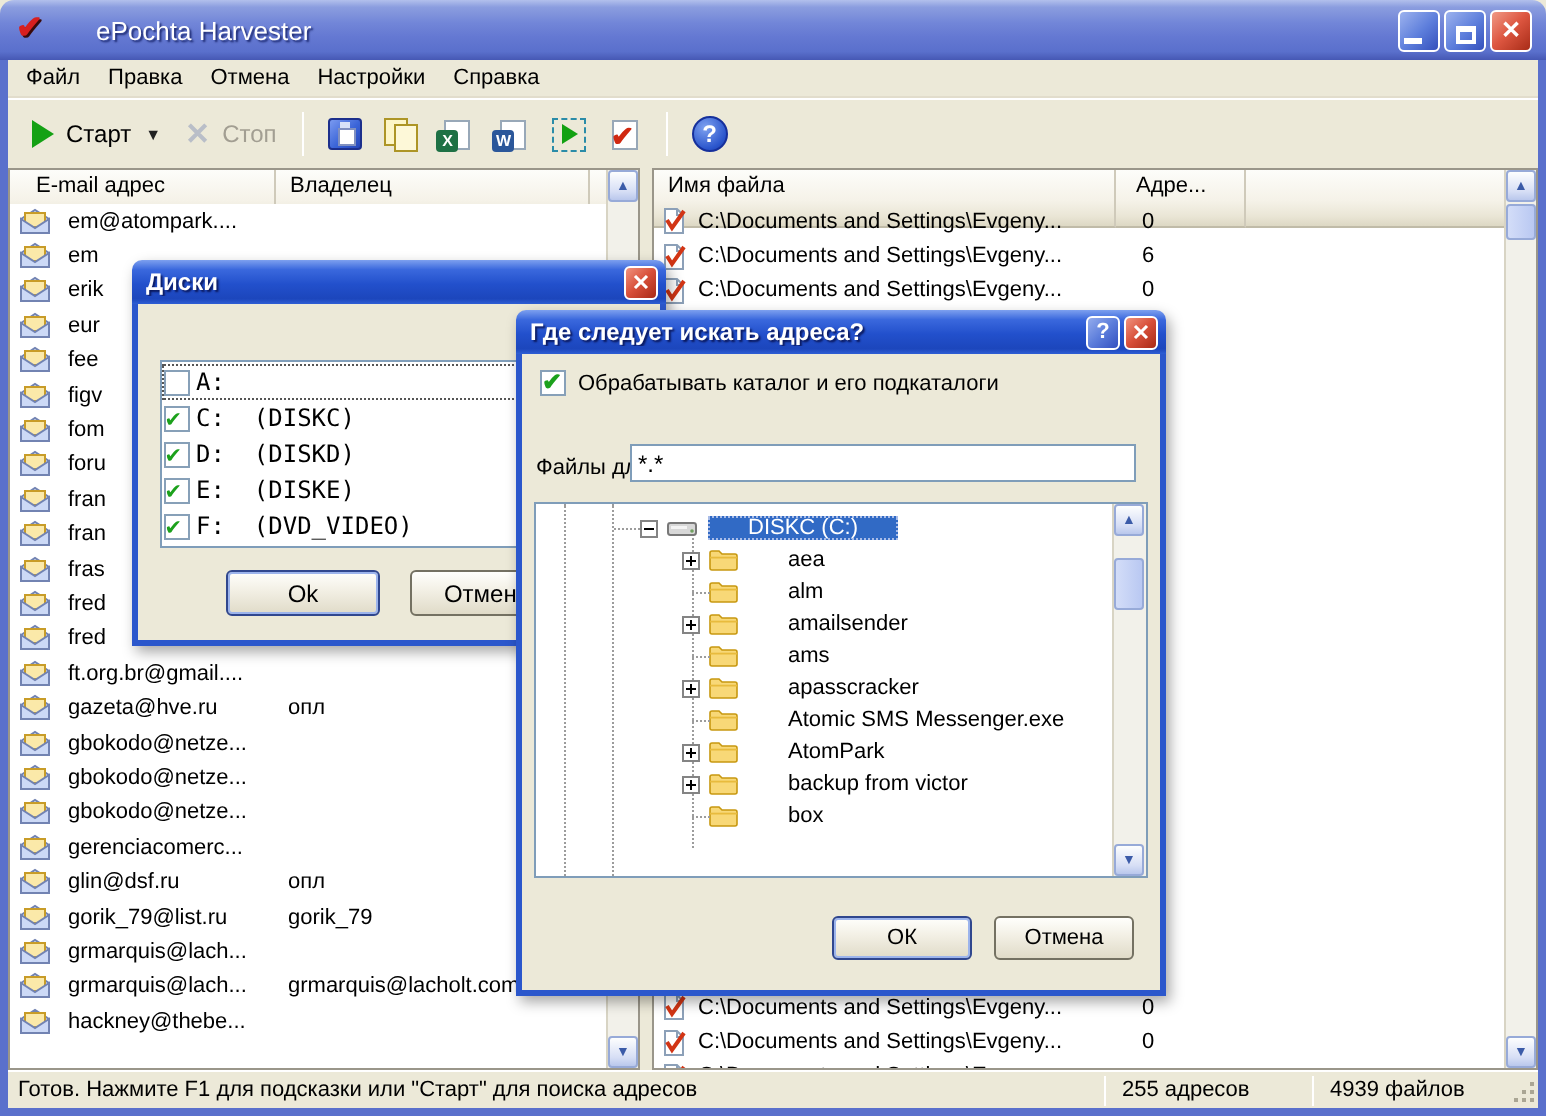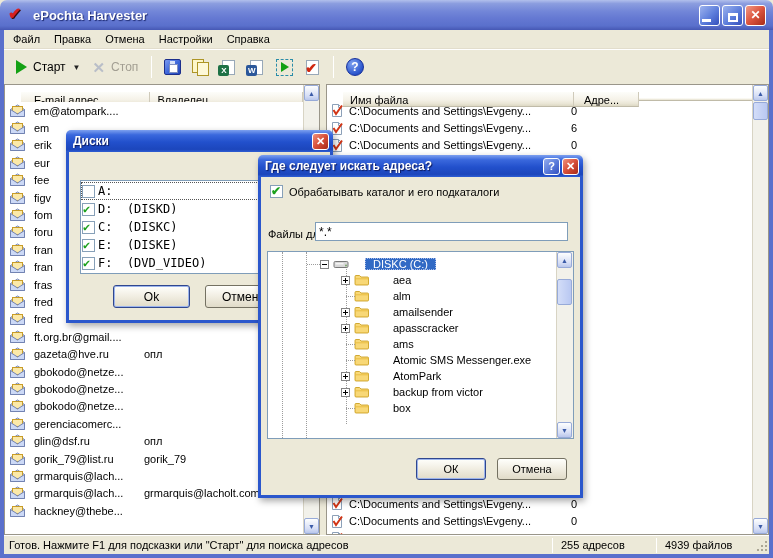--- a/index.html
+++ b/index.html
@@ -7,21 +7,21 @@
   .window{position:relative;width:773px;height:558px;overflow:hidden;
     font-family:"Liberation Sans",sans-serif;font-size:11px;color:#000;background:#ece9d8;}
 
   
   .titlebar{position:absolute;left:0;top:0;width:773px;height:30px;border-radius:7px 7px 0 0;
     background:linear-gradient(180deg,#b2c0ec 0%,#8b9ddf 12%,#7286d8 38%,#6478d2 62%,#5a70cc 86%,#4658b4 100%);
     display:flex;align-items:center;padding:0 7px;}
   .app-icon{width:19px;height:17px;position:relative;flex:none;}
   .app-icon::before{content:"✔";position:absolute;left:1px;top:-3px;color:#d81f1f;font-size:16px;font-weight:bold;
     text-shadow:1px 1px 0 #3a0a0a;}
-  .title-text{color:#fff;font-weight:bold;font-size:13px;margin-left:7px;flex:1;
+  .title-text{color:#fff;font-weight:normal;font-size:13px;margin-left:22px;flex:1;
     text-shadow:1px 1px 1px rgba(16,28,96,.85);white-space:nowrap;}
   .caption-buttons{display:flex;gap:2px;}
   .cap-btn{width:21px;height:21px;border-radius:3px;border:1px solid #fff;display:flex;align-items:flex-end;justify-content:center;position:relative;}
   .cap-btn.b-min,.cap-btn.b-max{background:linear-gradient(135deg,#9cb2ee 0%,#5c7ddb 55%,#3550bc 100%);}
   .cap-btn.b-close{background:linear-gradient(135deg,#f09a86 0%,#dd5640 48%,#a82c18 100%);}
   .cap-btn.b-min i{width:9px;height:3px;background:#fff;margin:0 6px 3px 0;}
   .cap-btn.b-max i{width:10px;height:9px;border:2px solid #fff;border-top-width:3px;margin-bottom:3px;}
   .cap-btn.b-close::before{content:"✕";position:absolute;inset:0;display:flex;align-items:center;justify-content:center;
     color:#fff;font-weight:bold;font-size:12px;}
 
@@ -56,21 +56,21 @@
   .vcheck{position:absolute;left:-2px;top:-1px;color:#d02810;font-size:14px;font-weight:bold;}
   .ic-help{width:18px;height:18px;border-radius:50%;color:#fff;font-weight:bold;font-size:12px;
     display:flex;align-items:center;justify-content:center;border:1px solid #16309c;
     background:radial-gradient(circle at 35% 30%,#7fa2f0,#2a55cc 70%,#1a3aa0);}
 
   
   .main{position:relative;height:451px;}
   .panel{position:absolute;top:0;height:451px;background:#fff;border:1px solid #9a968a;overflow:hidden;}
   .panel.left{left:0;width:316px;}
   .panel.right{left:322px;width:443px;}
-  .hdr{position:absolute;left:16px;top:0;right:16px;height:29px;display:flex;align-items:center;}
+  .hdr{position:absolute;left:0;top:0;right:16px;height:29px;display:flex;}
   .hcell{background:linear-gradient(180deg,#fdfdfa 0%,#f5f2e8 55%,#eae6d6 82%,#ddd8c4 100%);
     border-bottom:1px solid #c0bba8;border-right:1px solid #cfcaba;padding-top:2px;font-size:11px;white-space:nowrap;overflow:hidden;}
   .panel.left .hc1{width:133px;padding-left:13px;}
   .panel.left .hc2{width:157px;padding-left:7px;}
   .panel.right .hc1{width:231px;padding-left:7px;}
   .panel.right .hc2{width:65px;padding-left:10px;}
   .hfill{flex:1;border-right:none;}
   .list{position:absolute;left:0;top:17px;bottom:0;right:16px;overflow:hidden;background:#fff;}
   .lrow{height:17.4px;display:flex;align-items:center;position:relative;}
   .lrow .env{margin-left:4px;width:17px;height:14px;flex:none;display:flex;}
@@ -146,21 +146,21 @@
   .tree-row.root{padding-left:52px;}
   .tree-row.child{padding-left:73px;}
   .stub{position:absolute;top:8px;border-top:1px dotted #9c9c9c;}
   .rstub{left:39px;width:13px;}
   .cstub{left:78px;width:9px;}
   .expander{width:9px;height:9px;border:1px solid #848484;background:#fff;position:relative;flex:none;margin-right:4px;}
   .expander::before{content:"";position:absolute;left:1px;right:1px;top:3px;height:1px;background:#000;}
   .expander.plus::after{content:"";position:absolute;top:1px;bottom:1px;left:3px;width:1px;background:#000;}
   .exp-spacer{width:9px;flex:none;margin-right:4px;}
   .tree-ic{flex:none;display:flex;}
-  .tree-label{margin-left:16px;white-space:nowrap;padding:0 8px;text-align:right;}
+  .tree-label{margin-left:5px;white-space:nowrap;padding:0 20px;text-align:right;}
   .tree-label.selected{background:#316ac5;color:#fff;outline:1px dotted #a8bce8;outline-offset:-1px;}
   .tree-scroll{position:absolute;right:0;top:0;bottom:0;width:17px;background:#f2f1ea;border-left:1px solid #d8d4c4;}
   .tree-scroll .sthumb{top:27px;height:26px;}
   .d2-ok{left:155px;top:281px;width:70px;height:22px;}
   .d2-cancel{left:236px;top:281px;width:70px;height:22px;}
 </style>
 </head>
 <body>
 
 <div class="window">
@@ -634,25 +634,25 @@
       <span class="dlg-btn dlg-close">✕</span>
     </div>
     <div class="dbody">
       <div class="d1-list">
           <div class="drow focused">
             <span class="checkbox"></span>
             <span class="dlabel">A:</span>
           </div>
           <div class="drow">
             <span class="checkbox checked"></span>
-            <span class="dlabel">D:  (DISKD)</span>
+            <span class="dlabel">C:  (DISKC)</span>
           </div>
           <div class="drow">
             <span class="checkbox checked"></span>
-            <span class="dlabel">C:  (DISKC)</span>
+            <span class="dlabel">D:  (DISKD)</span>
           </div>
           <div class="drow">
             <span class="checkbox checked"></span>
             <span class="dlabel">E:  (DISKE)</span>
           </div>
           <div class="drow">
             <span class="checkbox checked"></span>
             <span class="dlabel">F:  (DVD_VIDEO)</span>
           </div>
         </div>
@@ -716,39 +716,39 @@
               <span class="expander plus"></span>
               <span class="tree-ic">
                 <svg width="15" height="12" viewBox="0 0 15 12">
                   <path d="M1 2.5 Q1 1.5 2 1.5 H5.5 L7 3 H13.5 Q14.5 3 14.5 4 V10 Q14.5 11 13.5 11 H2 Q1 11 1 10 Z" fill="#f8d877" stroke="#c79810" stroke-width="0.8"></path>
                   <path d="M1 4.8 H14.5" stroke="#e8bb3d" stroke-width="0.9" fill="none"></path>
                 </svg>
               </span>
               <span class="tree-label">amailsender</span>
             </div>
             <div class="tree-row child">
-              <span class="expander plus"></span>
+              <span class="stub cstub"></span>
+              <span class="exp-spacer"></span>
               <span class="tree-ic">
                 <svg width="15" height="12" viewBox="0 0 15 12">
                   <path d="M1 2.5 Q1 1.5 2 1.5 H5.5 L7 3 H13.5 Q14.5 3 14.5 4 V10 Q14.5 11 13.5 11 H2 Q1 11 1 10 Z" fill="#f8d877" stroke="#c79810" stroke-width="0.8"></path>
                   <path d="M1 4.8 H14.5" stroke="#e8bb3d" stroke-width="0.9" fill="none"></path>
                 </svg>
               </span>
-              <span class="tree-label">apasscracker</span>
+              <span class="tree-label">ams</span>
             </div>
             <div class="tree-row child">
-              <span class="stub cstub"></span>
-              <span class="exp-spacer"></span>
+              <span class="expander plus"></span>
               <span class="tree-ic">
                 <svg width="15" height="12" viewBox="0 0 15 12">
                   <path d="M1 2.5 Q1 1.5 2 1.5 H5.5 L7 3 H13.5 Q14.5 3 14.5 4 V10 Q14.5 11 13.5 11 H2 Q1 11 1 10 Z" fill="#f8d877" stroke="#c79810" stroke-width="0.8"></path>
                   <path d="M1 4.8 H14.5" stroke="#e8bb3d" stroke-width="0.9" fill="none"></path>
                 </svg>
               </span>
-              <span class="tree-label">ams</span>
+              <span class="tree-label">apasscracker</span>
             </div>
             <div class="tree-row child">
               <span class="stub cstub"></span>
               <span class="exp-spacer"></span>
               <span class="tree-ic">
                 <svg width="15" height="12" viewBox="0 0 15 12">
                   <path d="M1 2.5 Q1 1.5 2 1.5 H5.5 L7 3 H13.5 Q14.5 3 14.5 4 V10 Q14.5 11 13.5 11 H2 Q1 11 1 10 Z" fill="#f8d877" stroke="#c79810" stroke-width="0.8"></path>
                   <path d="M1 4.8 H14.5" stroke="#e8bb3d" stroke-width="0.9" fill="none"></path>
                 </svg>
               </span>

